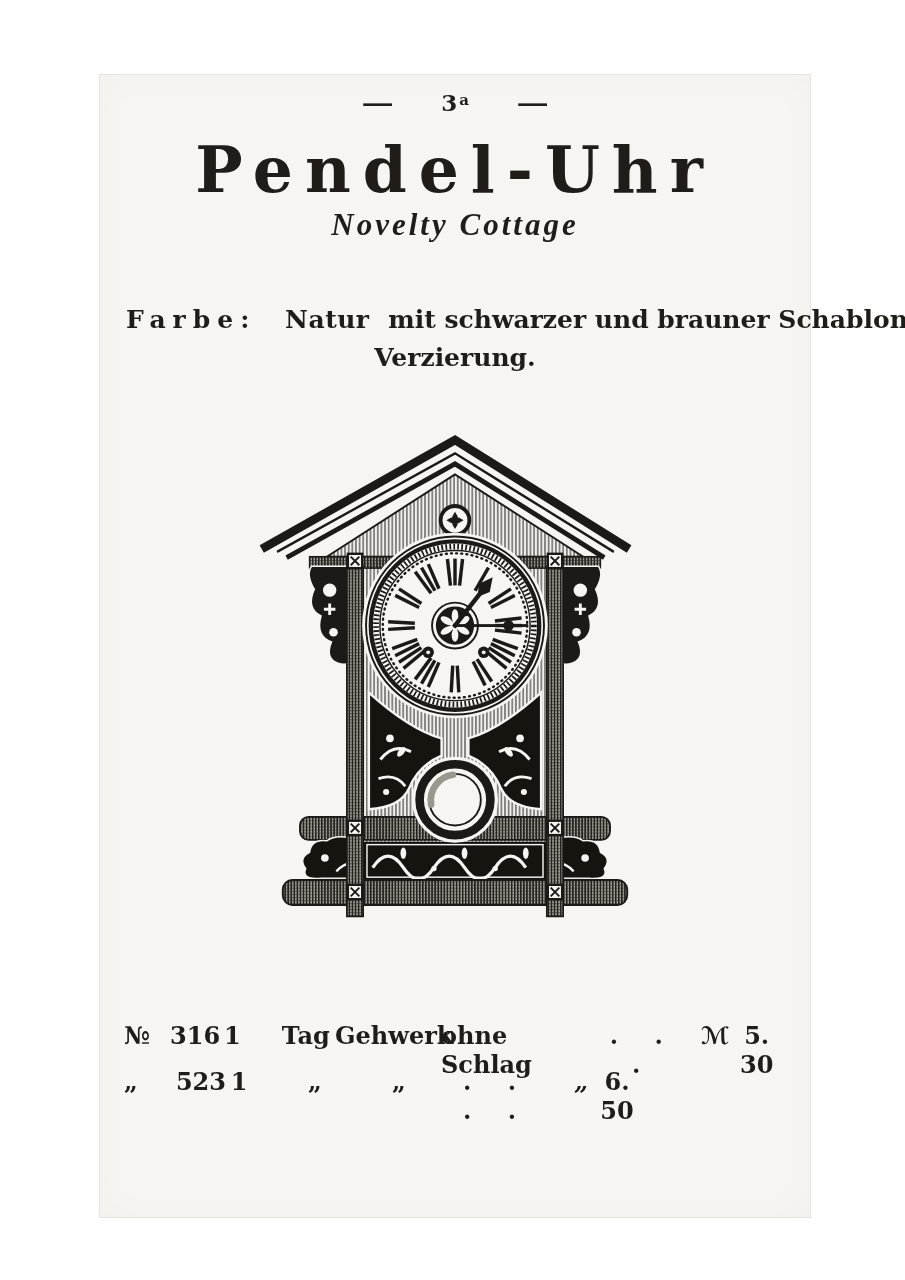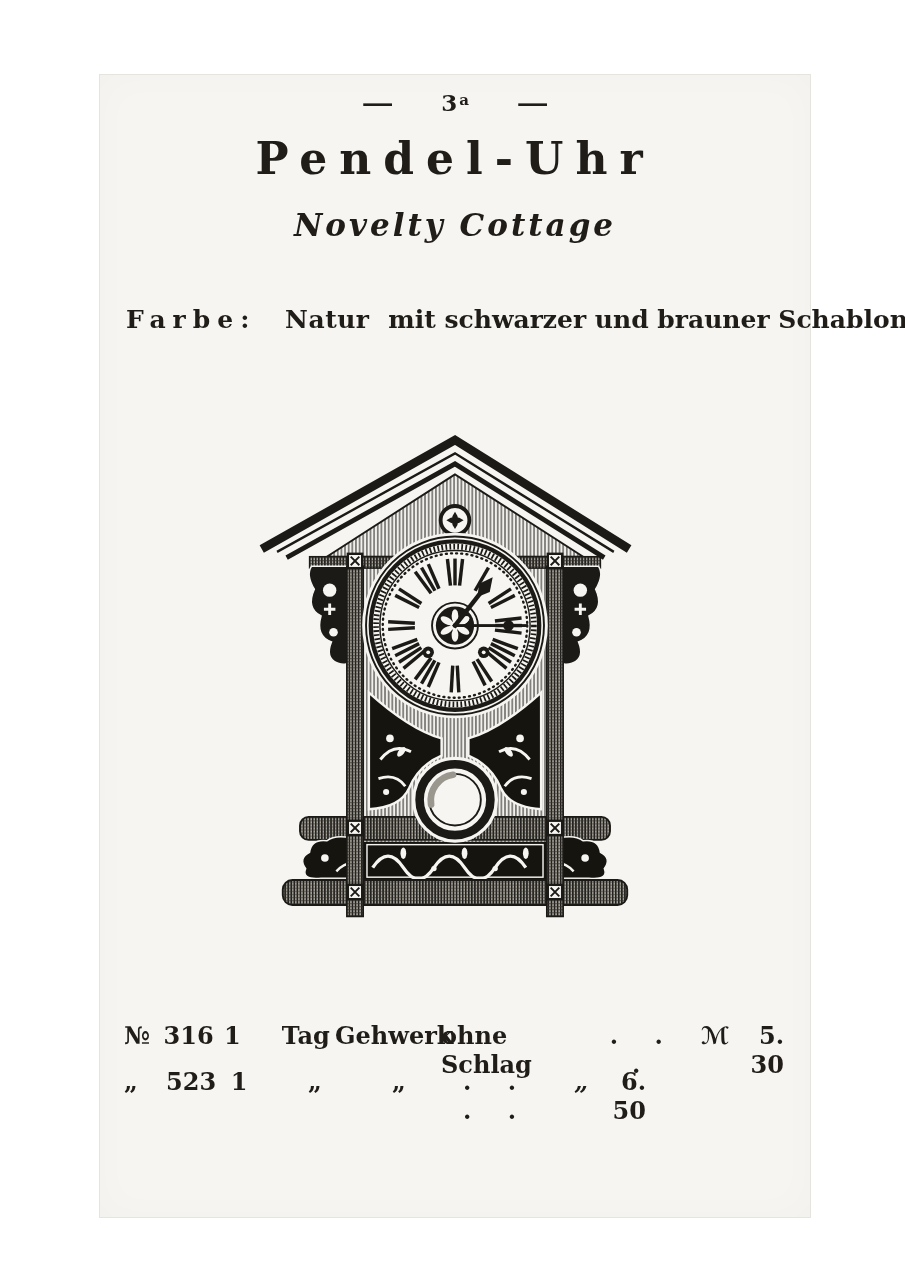--- a/index.html
+++ b/index.html
@@ -14,48 +14,48 @@
     background:#f6f5f2;border:1px solid #e6e4de;
     box-shadow:inset 0 0 40px rgba(0,0,0,0.02);
   }
   .center{position:absolute;left:0;right:0;text-align:center;}
   
   .pageno{top:14px;display:flex;justify-content:center;align-items:center;gap:52px;
     font-size:23px;font-weight:bold;}
   .pageno .dash{letter-spacing:0;transform:scaleX(1.4);}
   .pageno sup{font-size:15px;vertical-align:6px;margin-left:2px;}
   
-  .title{top:58px;font-size:44px;font-weight:bold;letter-spacing:12px;}
-  .subtitle{top:132px;font-size:31px;font-weight:bold;font-style:italic;letter-spacing:3px;}
+  .title{top:58px;font-size:63px;font-weight:bold;letter-spacing:12px;}
+  .subtitle{top:132px;font-size:31px;font-weight:bold;font-style:italic;letter-spacing:3px;font-family:Liberation Serif, serif;}
   .sizeline{top:182px;font-size:28px;font-weight:bold;letter-spacing:2px;word-spacing:9px;}
   .sizeline sub{font-size:17px;vertical-align:-4px;}
   .colorline{top:230px;left:26px;right:16px;position:absolute;
     font-size:25px;font-weight:bold;white-space:nowrap;}
   .colorline .lbl{letter-spacing:7px;margin-right:20px;}
   .colorline .emph{margin-right:10px;letter-spacing:0.5px;}
   .colorline2{top:268px;font-size:25px;font-weight:bold;}
   
   .illus{position:absolute;top:350px;left:50%;transform:translateX(-50%);
     width:398px;height:514px;}
   
   .pricerow{position:absolute;left:24px;width:660px;display:flex;align-items:baseline;
     font-size:24px;font-weight:bold;}
   .row1{top:946px;}
   .row2{top:992px;}
   .c{display:inline-block;}
   .c-no{width:42px;text-align:left;}
-  .c-num{width:60px;text-align:left;}
+  .c-num{width:60px;text-align:right;}
   .c-qty{width:26px;text-align:center;}
   .c-dur{width:62px;text-align:center;margin-left:32px;}
   .c-mov{width:106px;text-align:center;}
   .c-feat{width:170px;text-align:left;}
   .c-dots{width:84px;text-align:center;letter-spacing:9px;word-spacing:10px;}
   .c-cur{width:52px;text-align:right;font-style:italic;
     font-family:"DejaVu Serif","DejaVu Sans",serif;}
-  .c-price{width:58px;text-align:right;}
+  .c-price{width:58px;text-align:center;}
 </style>
 </head>
 <body>
 
 <div class="page">
 
   <div class="center pageno">
     <span class="dash">—</span>
     <span><span>3</span><sup>a</sup></span>
     <span class="dash">—</span>
@@ -63,20 +63,21 @@
 
   <div class="center title">Pendel-Uhr</div>
   <div class="center subtitle">Novelty Cottage</div>
 
 
   <div class="colorline">
     <span class="lbl">Farbe:</span>
     <span class="emph">Natur</span>
     <span>mit schwarzer und brauner Schablonen-</span>
   </div>
+  <div class="center colorline2">Verzierung.</div>
 
   <div class="illus">
   <svg viewBox="0 0 416 514" width="398" height="514">
     <defs>
       <pattern id="hatchV" width="3.8" height="3.8" patternUnits="userSpaceOnUse">
         <rect width="3.8" height="3.8" fill="#f1f0ec"></rect>
         <rect x="1.3" width="1.15" height="3.8" fill="#3b3833"></rect>
       </pattern>
       <pattern id="hatchD" width="3.2" height="3.2" patternUnits="userSpaceOnUse">
         <rect width="3.2" height="3.2" fill="#aba89e"></rect>

